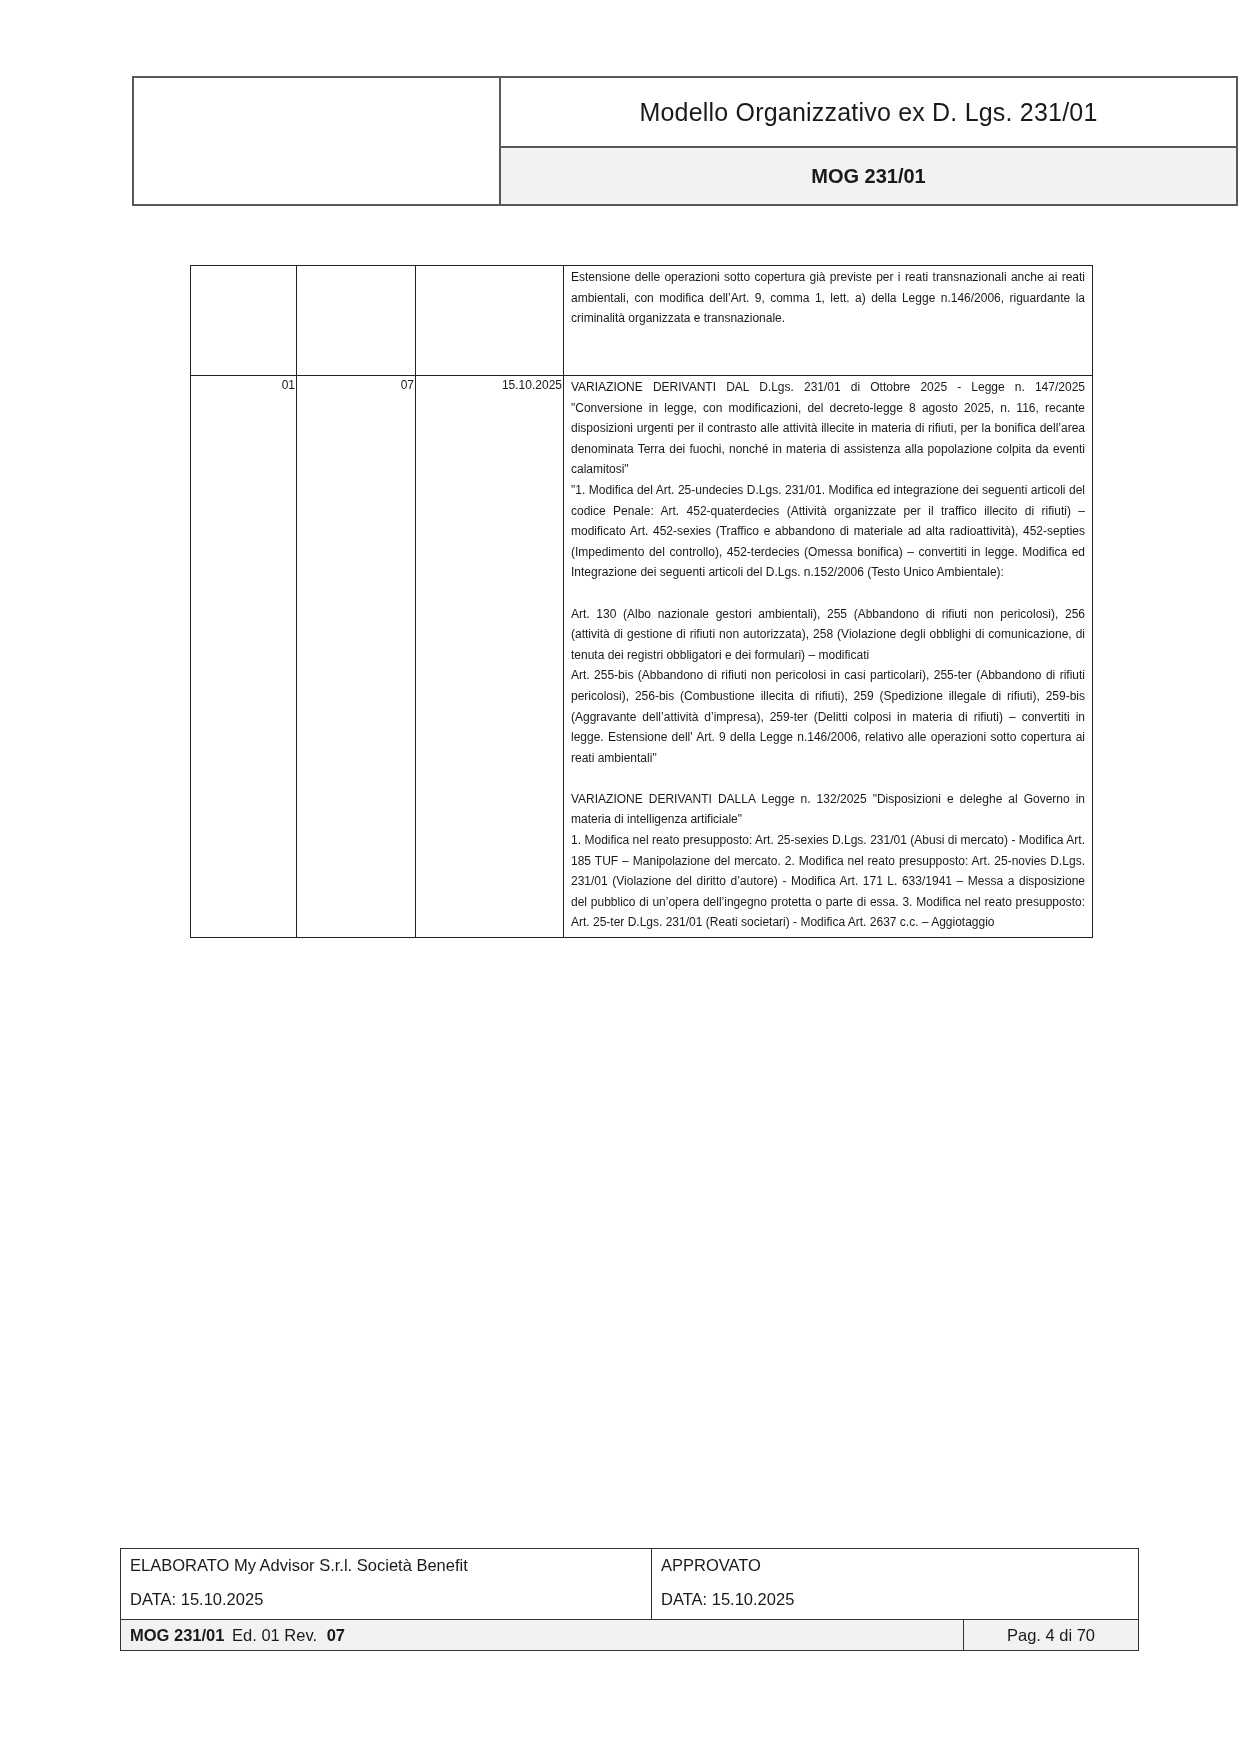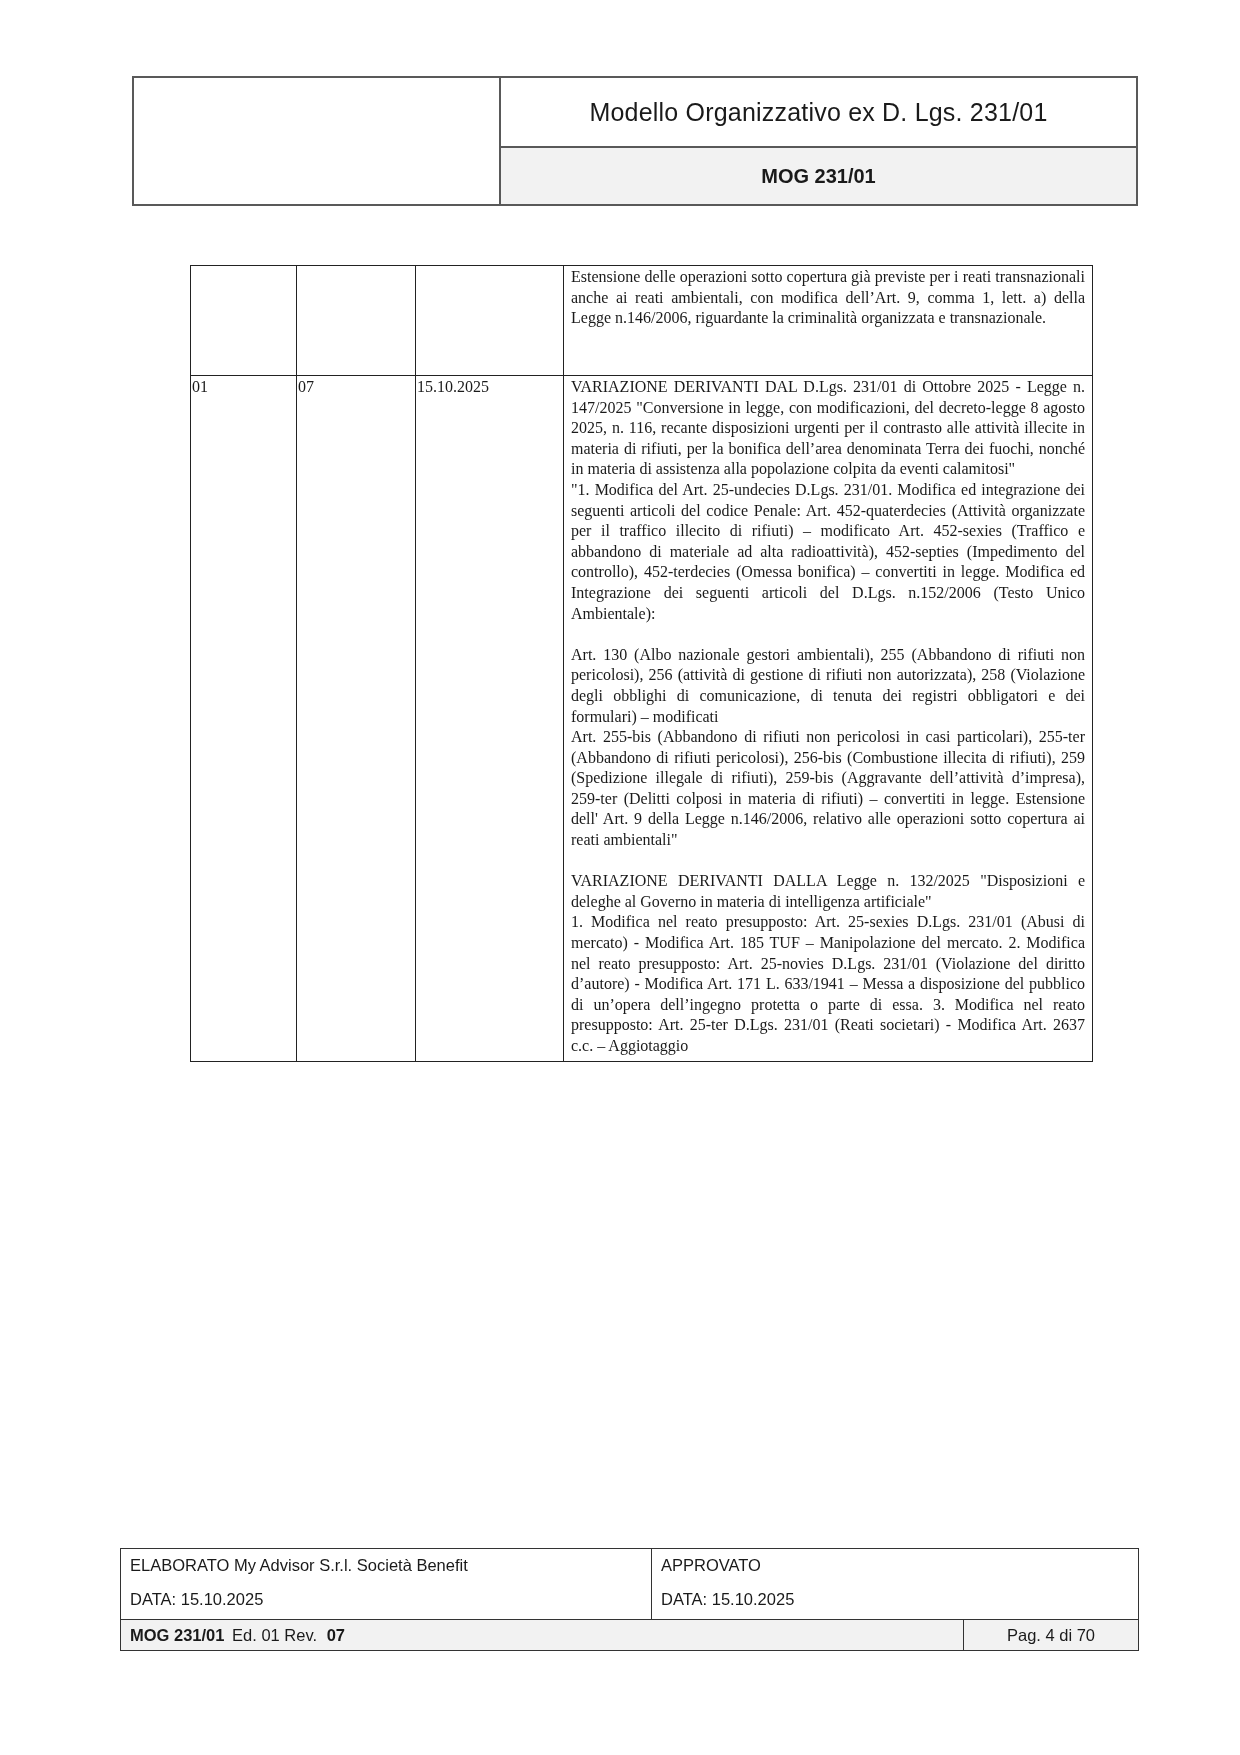--- a/index.html
+++ b/index.html
@@ -9,21 +9,21 @@
     font-family:"Liberation Sans","DejaVu Sans",sans-serif;
     overflow:hidden;
   }
 
   
   .logo-box {
     position:absolute; left:132px; top:76px; width:369px; height:130px;
     border:2px solid #595959; box-sizing:border-box; background:#ffffff;
   }
   .header-right {
-    position:absolute; left:499px; top:76px; width:639px; height:130px;
+    position:absolute; left:499px; top:76px; width:739px; height:130px;
     box-sizing:border-box;
   }
   .header-title-cell {
     box-sizing:border-box; height:72px; border:2px solid #595959;
     display:flex; align-items:center; justify-content:center;
     font-size:25px; letter-spacing:0.2px; background:#ffffff;
   }
   .header-code-cell {
     box-sizing:border-box; height:60px; margin-top:-2px;
     border:2px solid #595959; background:#f2f2f2;
@@ -31,23 +31,23 @@
     font-size:20px; font-weight:bold;
   }
 
   
   .rev-table {
     position:absolute; left:190px; top:265px; width:902px;
     border-collapse:collapse; table-layout:fixed;
   }
   .rev-table td {
     border:1.5px solid #222222; vertical-align:top;
-    font-size:16px; box-sizing:border-box;font-family:Liberation Serif, serif;
+    font-size:12px; box-sizing:border-box;
   }
-  .num-cell { text-align:left; padding-top:2px; font-size:16.5px;margin-left:44px; }
+  .num-cell { text-align:right; padding-top:2px; font-size:16.5px;margin-left:44px; }
   .text-cell { padding:1px 7px 4px 7px; }
   .para { text-align:justify; line-height:20.6px; text-justify:inter-word; }
   .blank-line { height:20.6px; }
   .row-first .text-cell { height:110px; }
 
   
   .footer-table {
     position:absolute; left:120px; top:1548px; width:1018px;
     border-collapse:collapse; table-layout:fixed; font-size:16.5px;
   }

